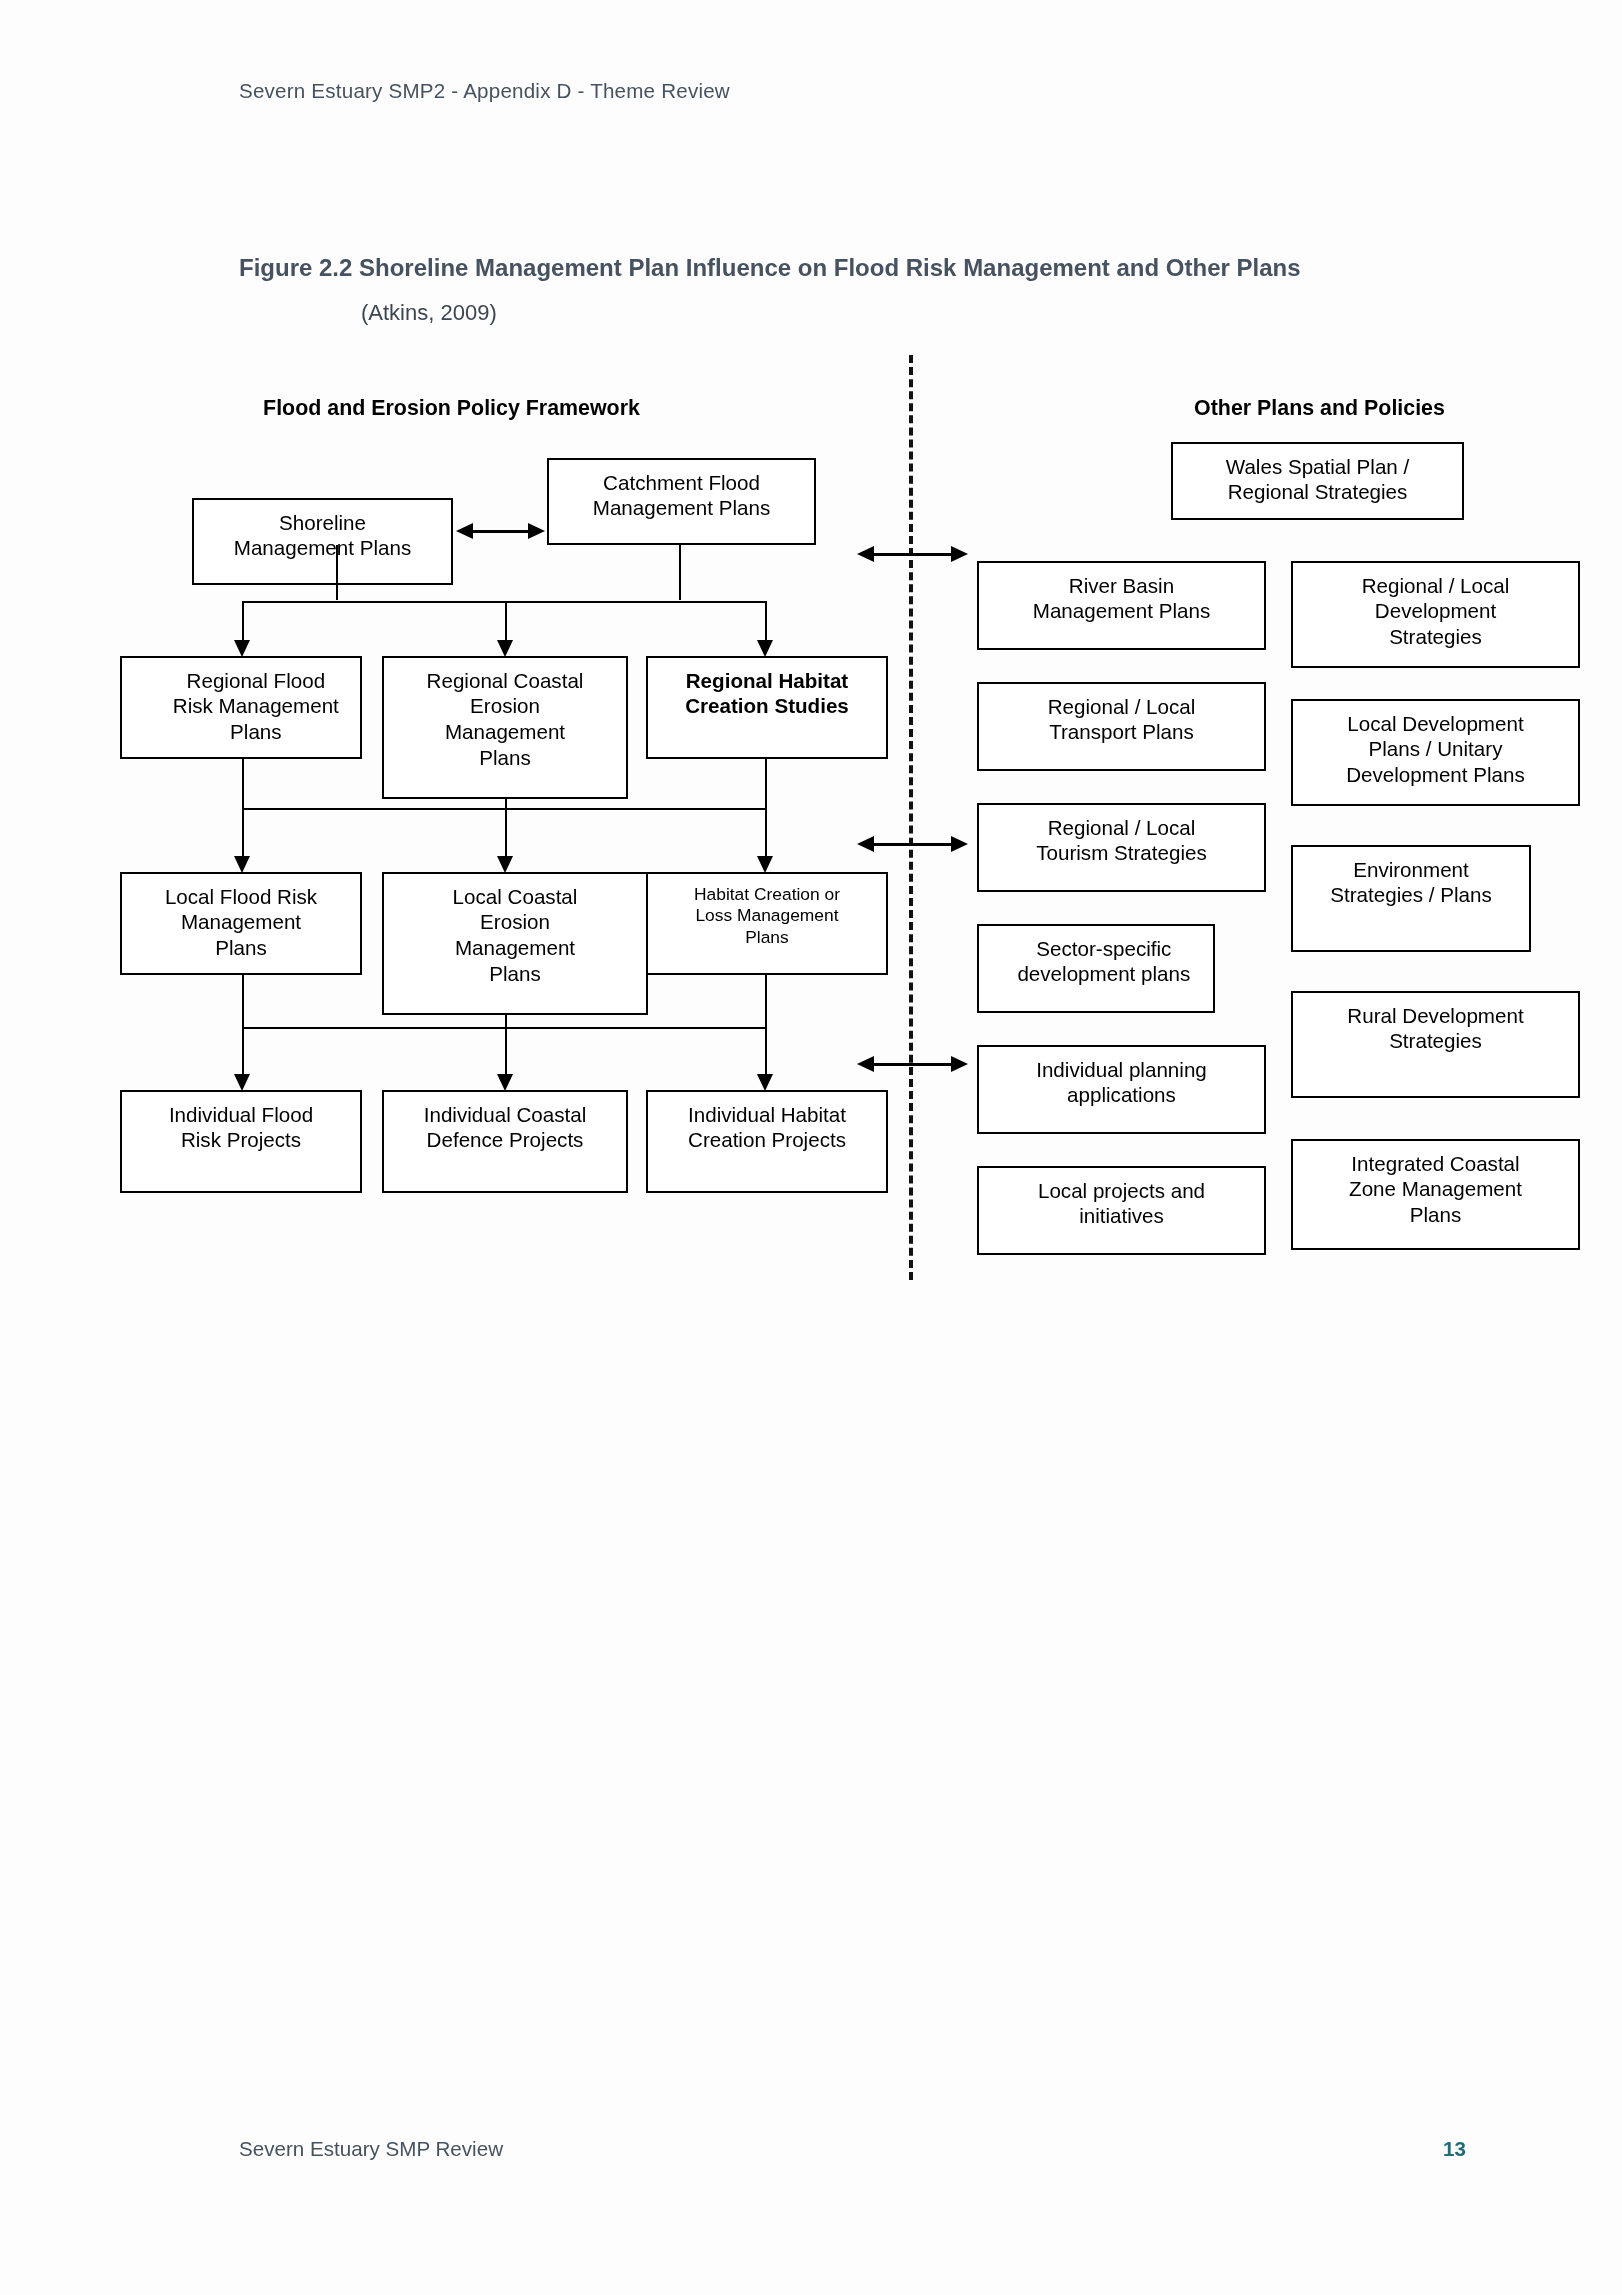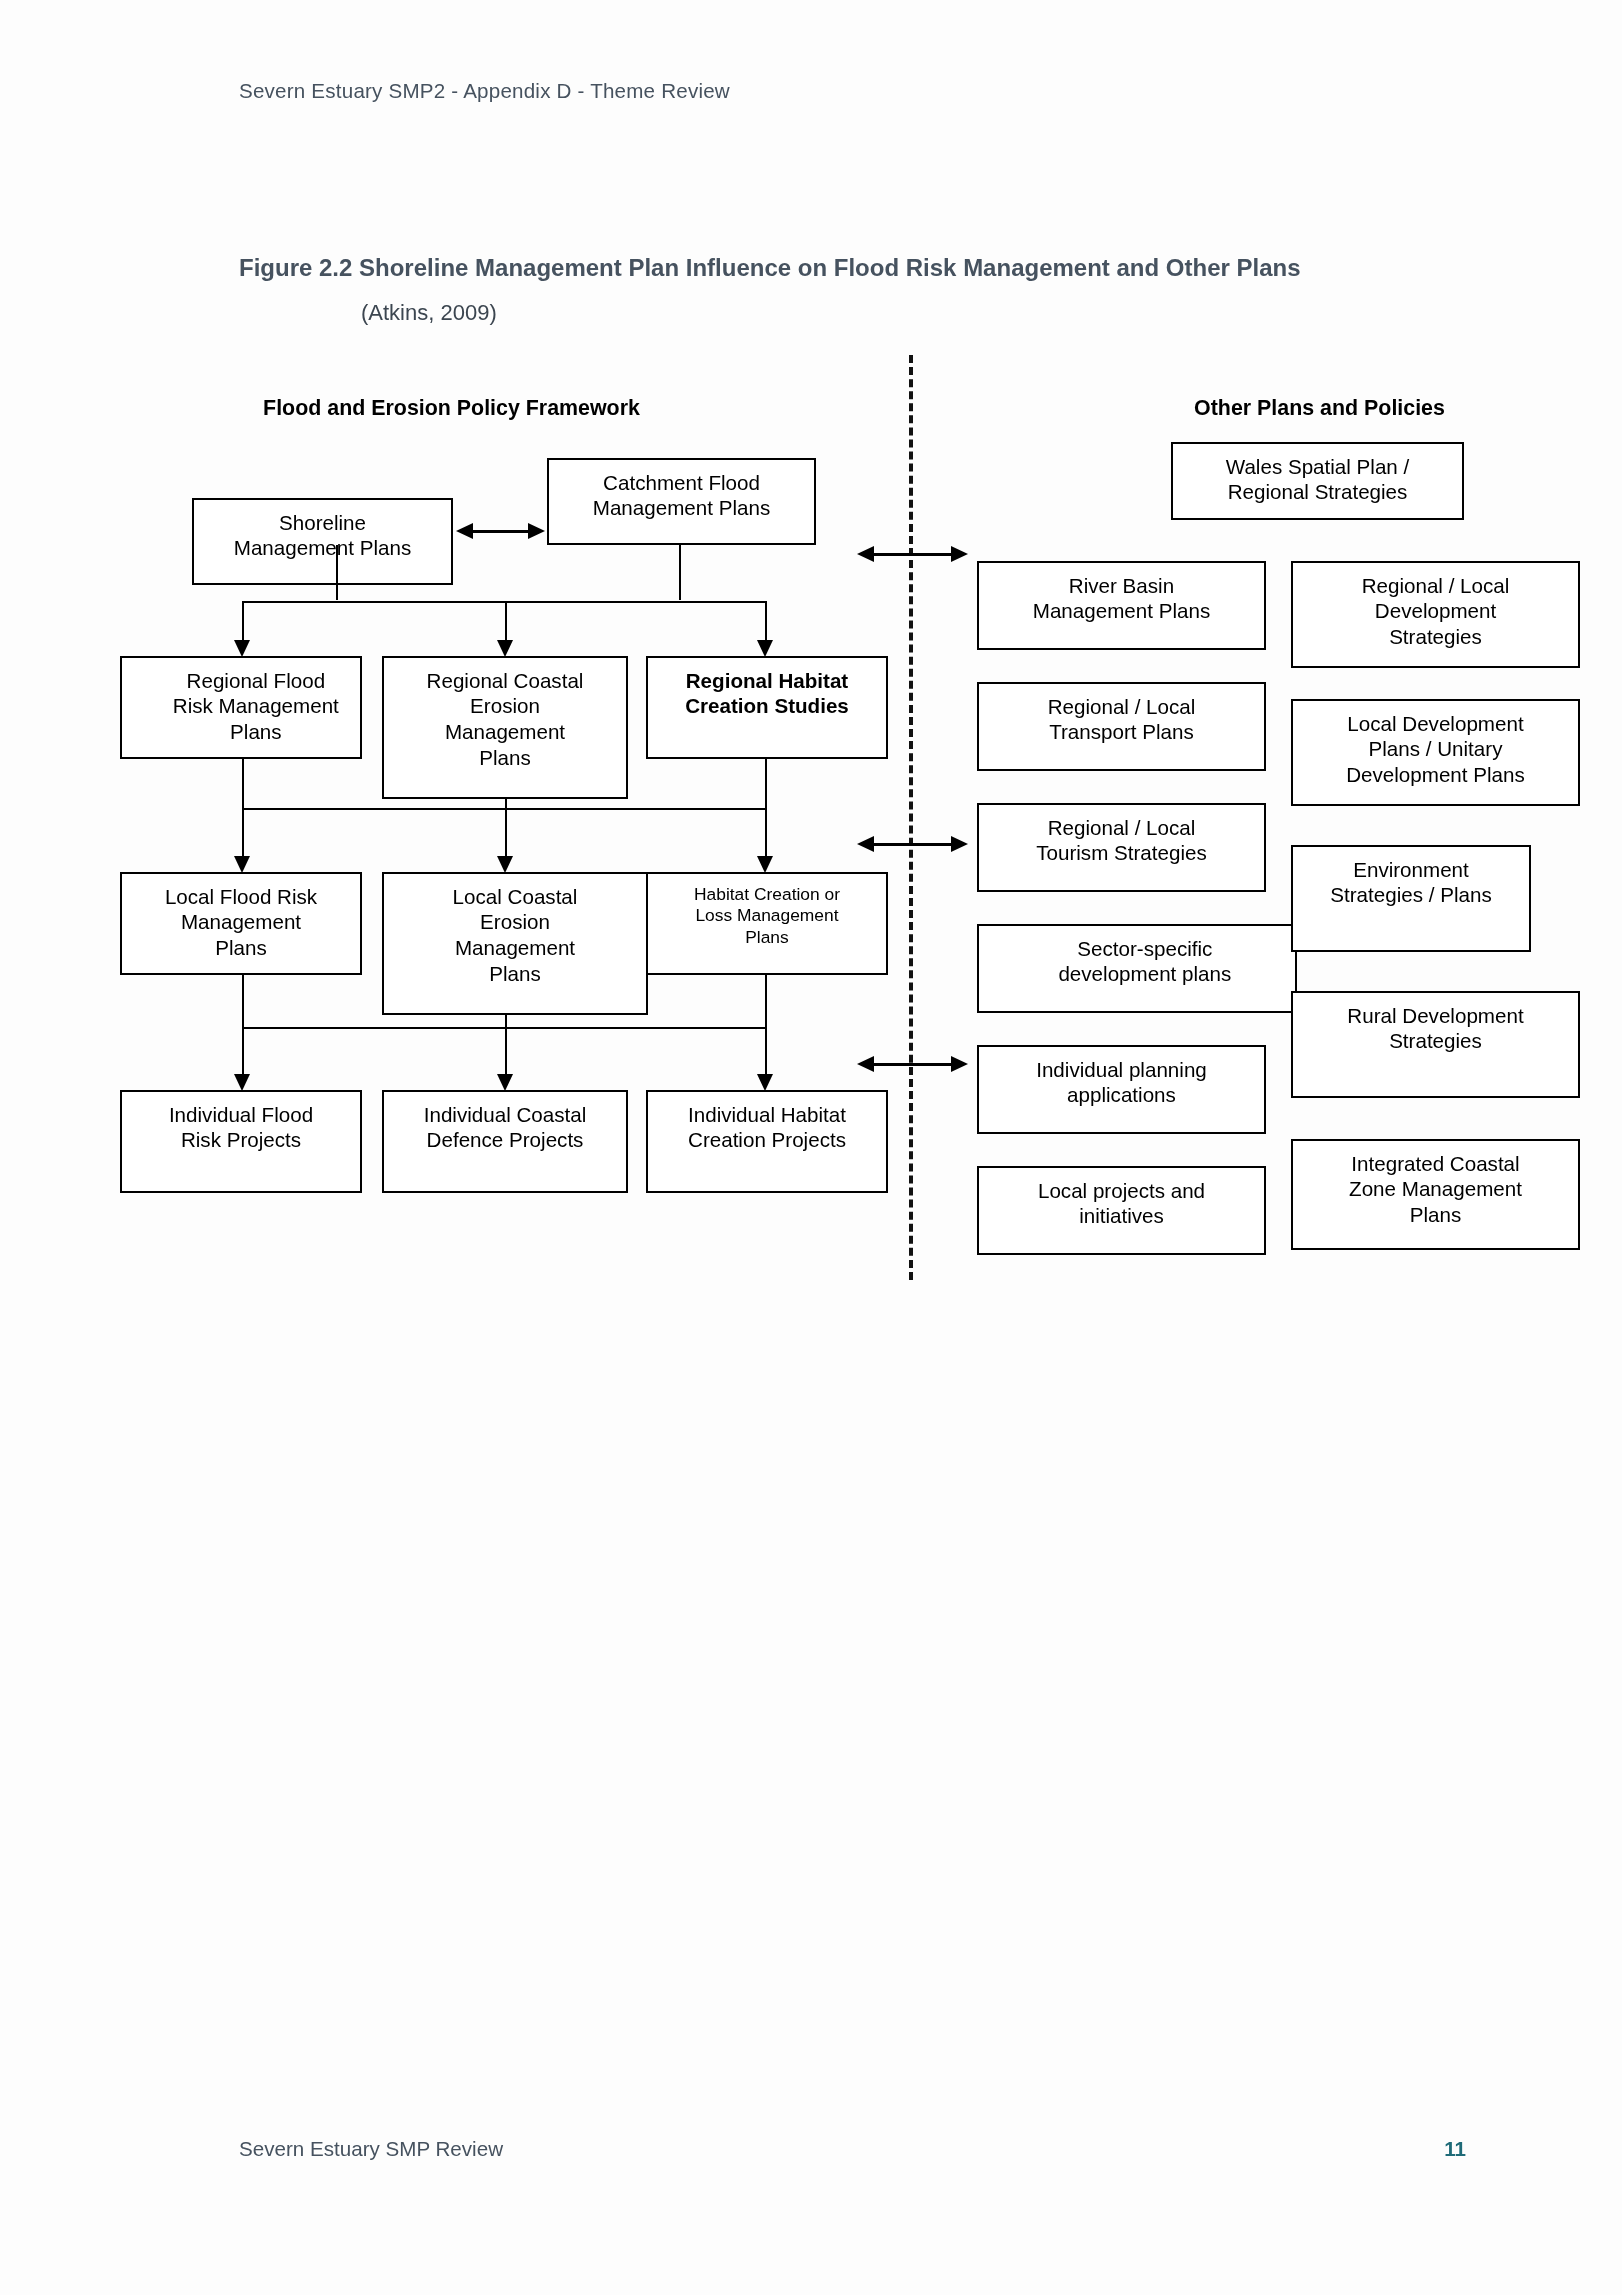--- a/index.html
+++ b/index.html
@@ -220,27 +220,27 @@
     <div class="head-l"></div>
     <div class="shaft"></div>
     <div class="head-r"></div>
   </div>
 
   <div class="node" style="left:1171px; top:442px; width:293px; height:78px;">Wales Spatial Plan /<br>Regional Strategies</div>
 
   <div class="node" style="left:977px; top:561px; width:289px; height:89px;">River Basin<br>Management Plans</div>
   <div class="node" style="left:977px; top:682px; width:289px; height:89px;">Regional / Local<br>Transport Plans</div>
   <div class="node" style="left:977px; top:803px; width:289px; height:89px;">Regional / Local<br>Tourism Strategies</div>
-  <div class="node" style="left:977px; top:924px; width:320px; height:89px;padding-left:22px;">Sector-specific<br>development plans</div>
+  <div class="node" style="left:977px; top:924px; width:238px; height:89px;padding-left:22px;">Sector-specific<br>development plans</div>
   <div class="node" style="left:977px; top:1045px; width:289px; height:89px;">Individual planning<br>applications</div>
   <div class="node" style="left:977px; top:1166px; width:289px; height:89px;">Local projects and<br>initiatives</div>
 
   <div class="node" style="left:1291px; top:561px; width:289px; height:107px;">Regional / Local<br>Development<br>Strategies</div>
   <div class="node" style="left:1291px; top:699px; width:289px; height:107px;">Local Development<br>Plans / Unitary<br>Development Plans</div>
   <div class="node" style="left:1291px; top:845px; width:240px; height:107px;">Environment<br>Strategies / Plans</div>
   <div class="node" style="left:1291px; top:991px; width:289px; height:107px;">Rural Development<br>Strategies</div>
   <div class="node" style="left:1291px; top:1139px; width:289px; height:111px;">Integrated Coastal<br>Zone Management<br>Plans</div>
 
   <div class="run-foot">Severn Estuary SMP Review</div>
-  <div class="page-num">11</div>
+  <div class="page-num">13</div>
 
 </div>
 
 
 </body></html>

